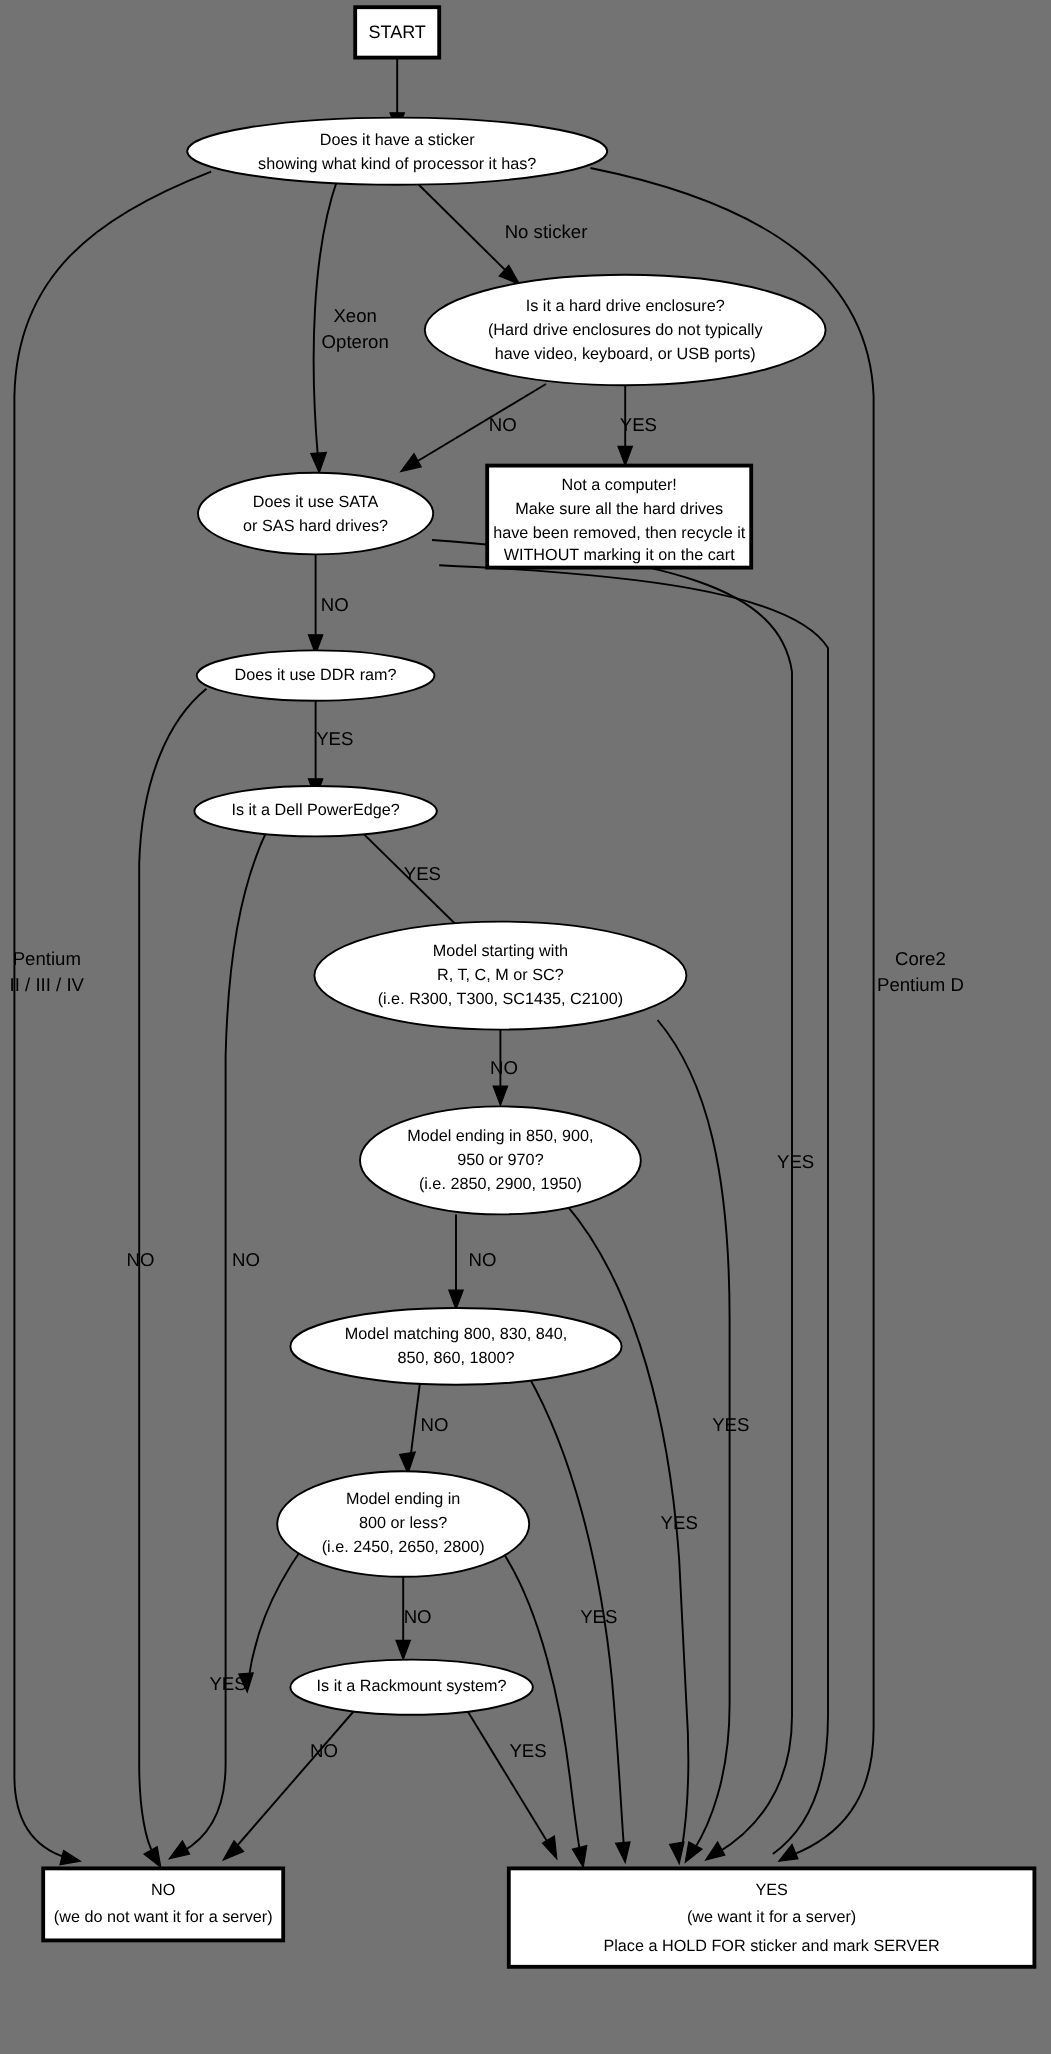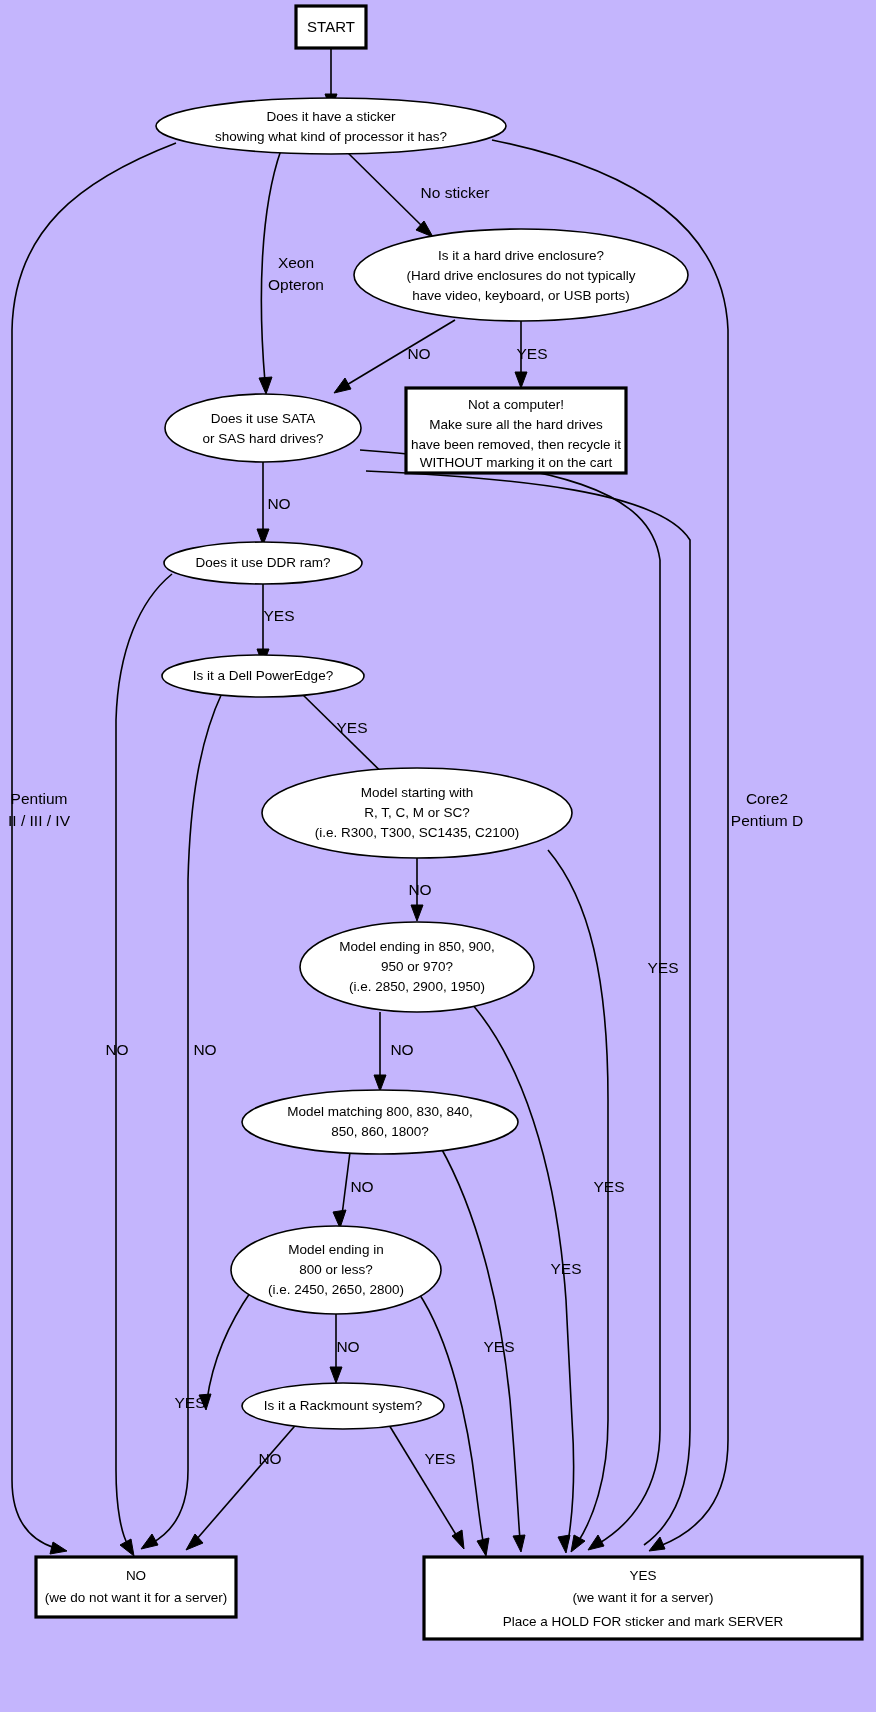--- a/index.html
+++ b/index.html
@@ -4,21 +4,21 @@
 <style>
   html, body {
     margin: 0;
     padding: 0;
     background: #ffffff;
   }
   #flow-root {
     position: relative;
     width: 876px;
     height: 1712px;
-    background: #c4b5fd;
+    background: #737373;
     font-family: "Liberation Sans", "DejaVu Sans", sans-serif;
     overflow: hidden;
   }
   #flow-svg {
     position: absolute;
     left: 0;
     top: 0;
     width: 876px;
     height: 1712px;
   }

